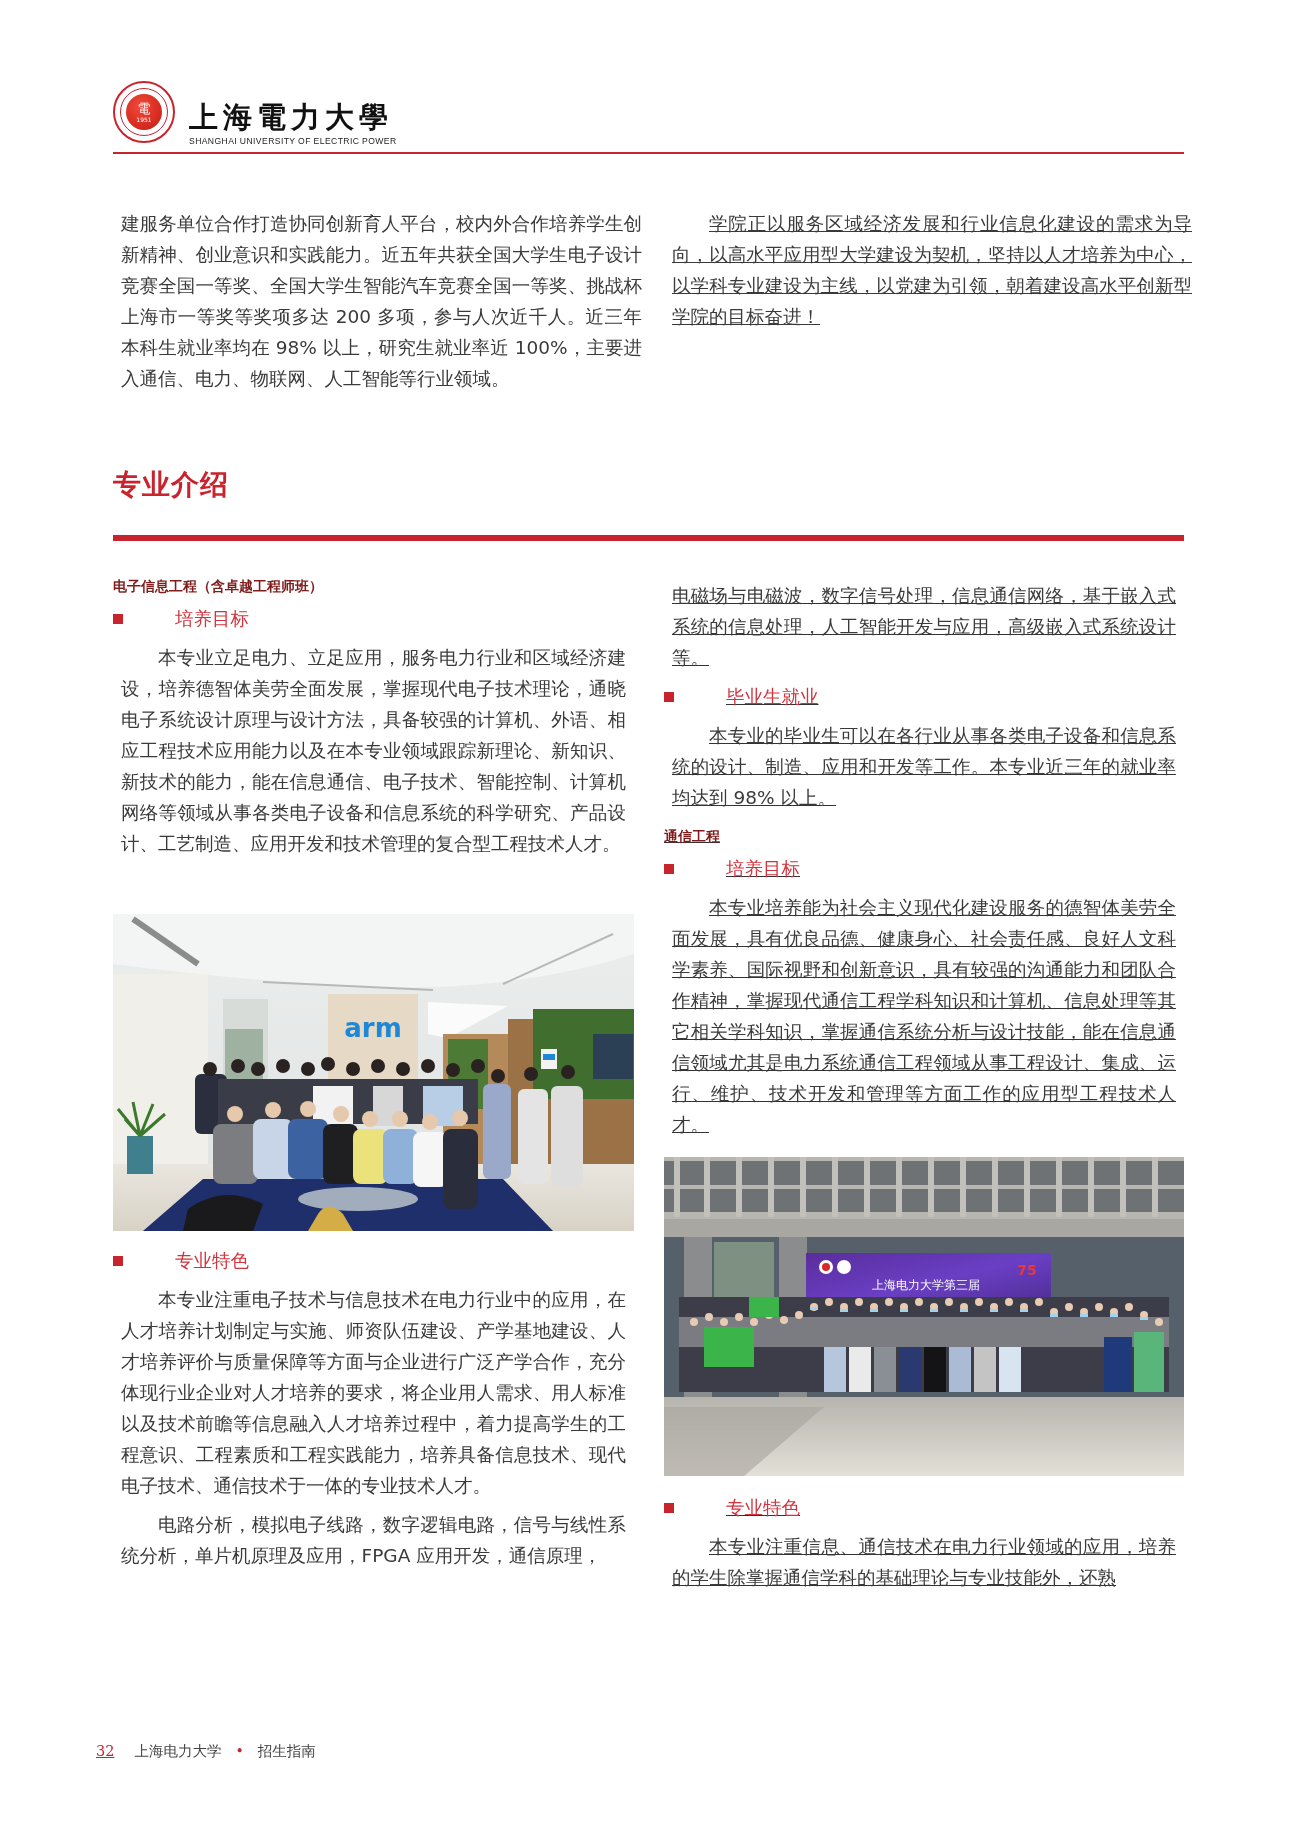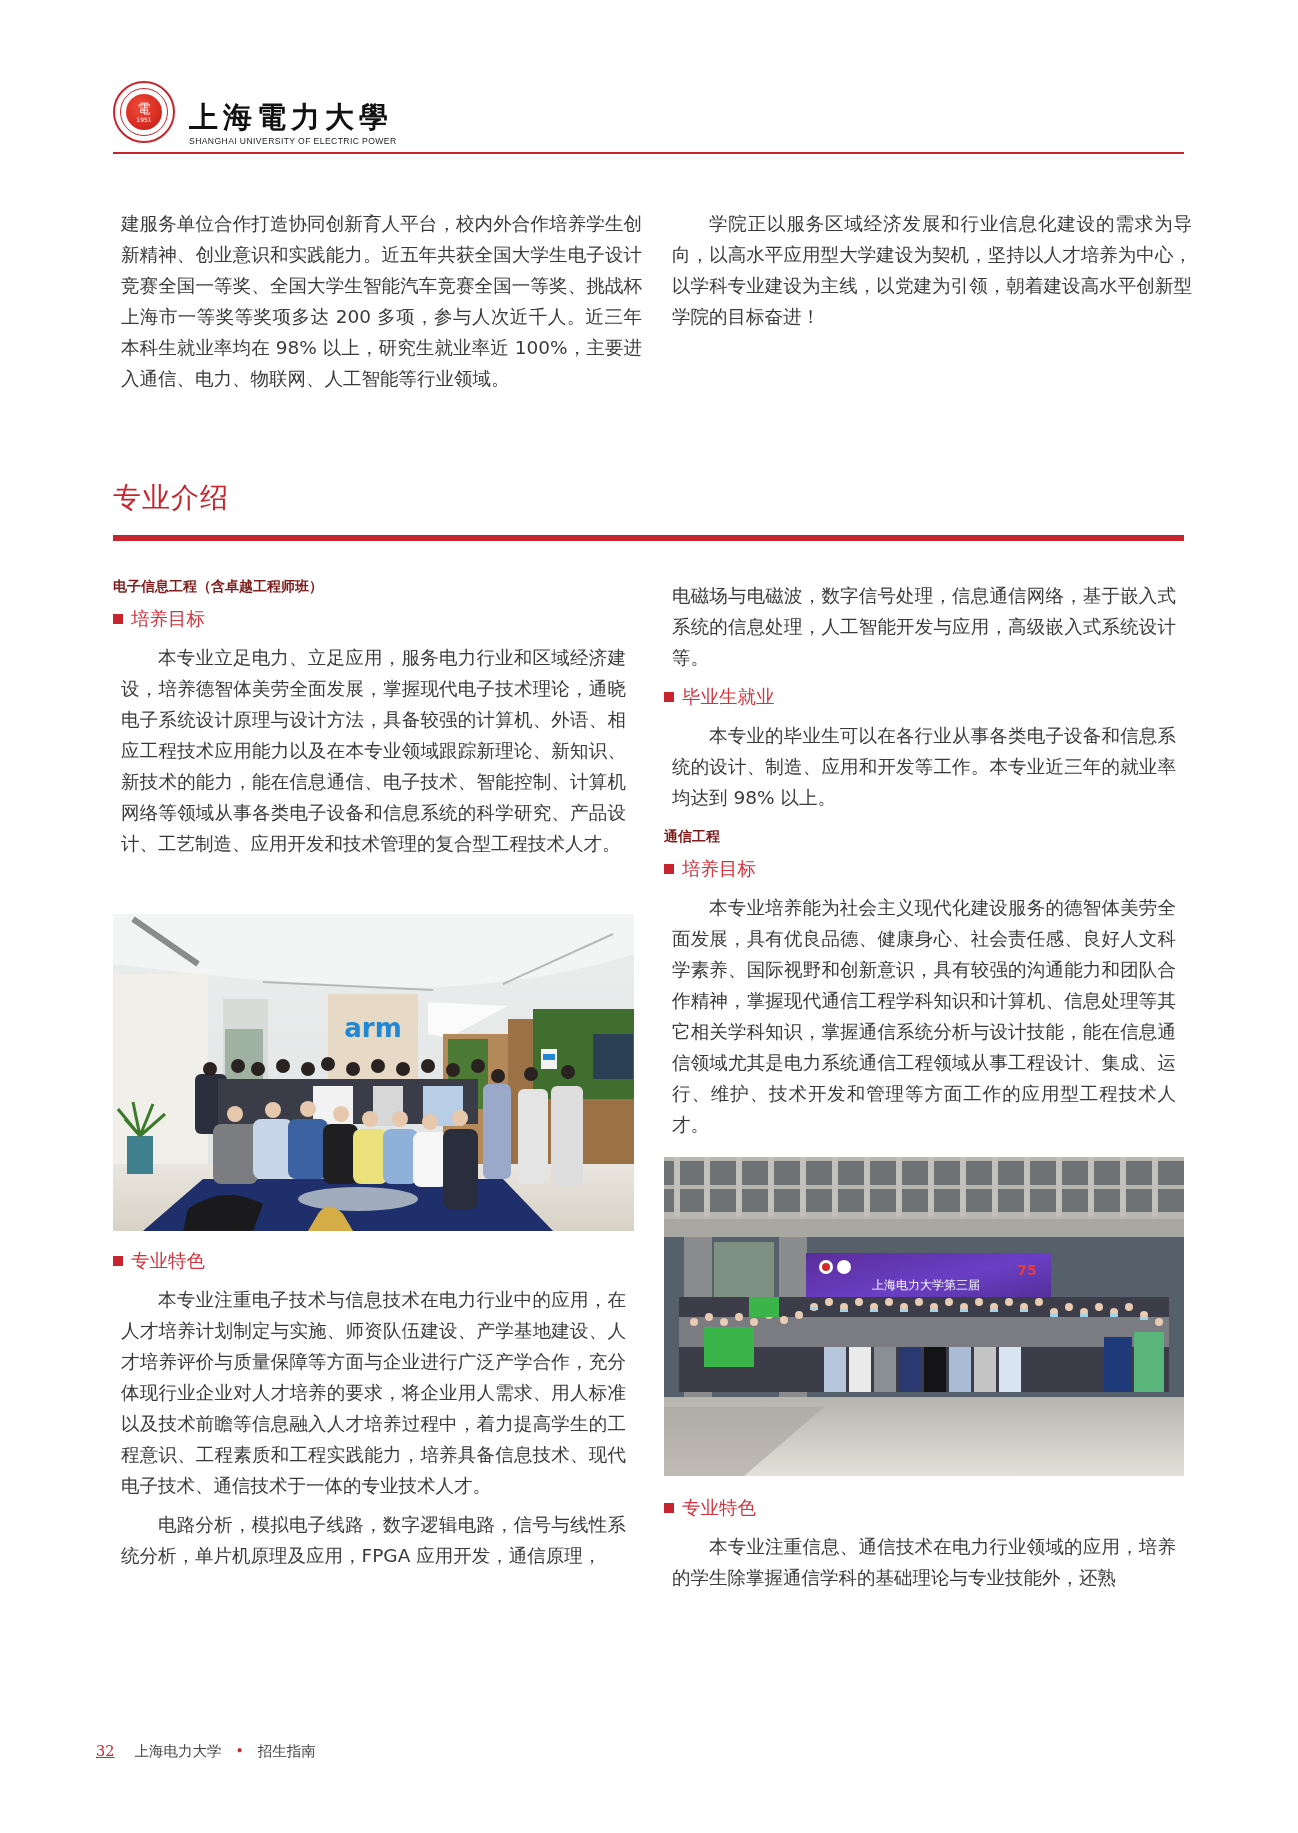--- a/index.html
+++ b/index.html
@@ -41,34 +41,34 @@
     }
     .header-rule { left: 113px; top: 152px; width: 1071px; height: 2px; background: #c8242e; }
 
     
     .para {
       font-size: 18.5px; line-height: 31px; color: #3a3a3a;
       text-align: justify; margin: 8px;
     }
     .indent { text-indent: 2em; }
     .col-left { left: 113px; width: 521px; }
-    .col-right { left: 664px; width: 520px; }
+    .col-right { left: 664px; width: 520px; text-decoration: underline; }
 
     .section-title {
-      left: 113px; top: 480px; font-size: 28px; font-weight: normal;
+      left: 113px; top: 467px; font-size: 28px; font-weight: bold;
       color: #c8242e; letter-spacing: 1px; line-height: 36px;
     }
     .section-rule { left: 113px; top: 535px; width: 1071px; height: 6px; background: #c8242e; }
 
     .major-title {
       font-size: 14px; font-weight: bold; color: #7f1d1d; line-height: 28px; margin: 0;
     }
     .sub-head {
       font-size: 18.5px; color: #d2333d; line-height: 31px; margin: 0;
-      display: flex; align-items: center;
+      display: flex; align-items: center; gap: 44px;
     }
     .sub-head .sq {
       display: inline-block; width: 10px; height: 10px; background: #c8242e;
       margin-right: 8px;
     }
 
     
     .photo { overflow: hidden; }
     .photo svg { display: block; }
 

